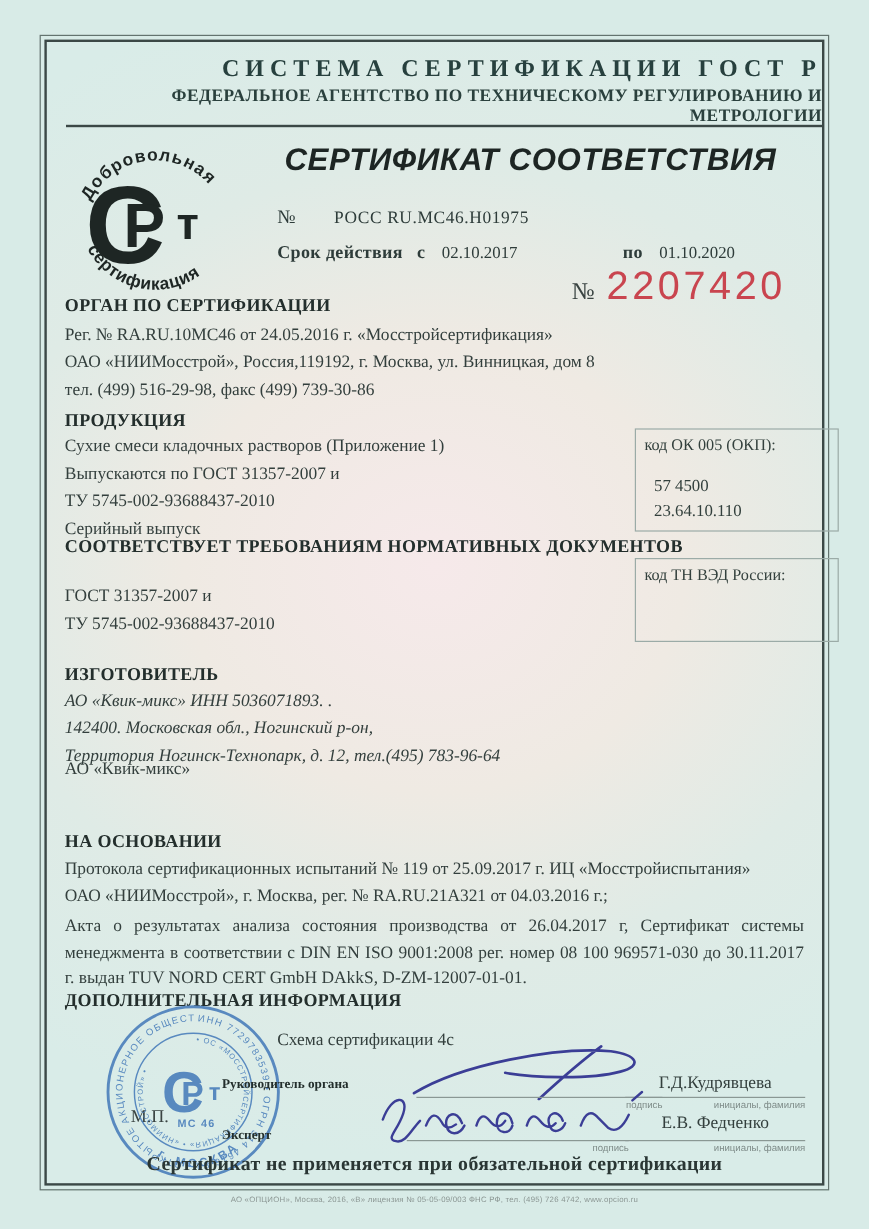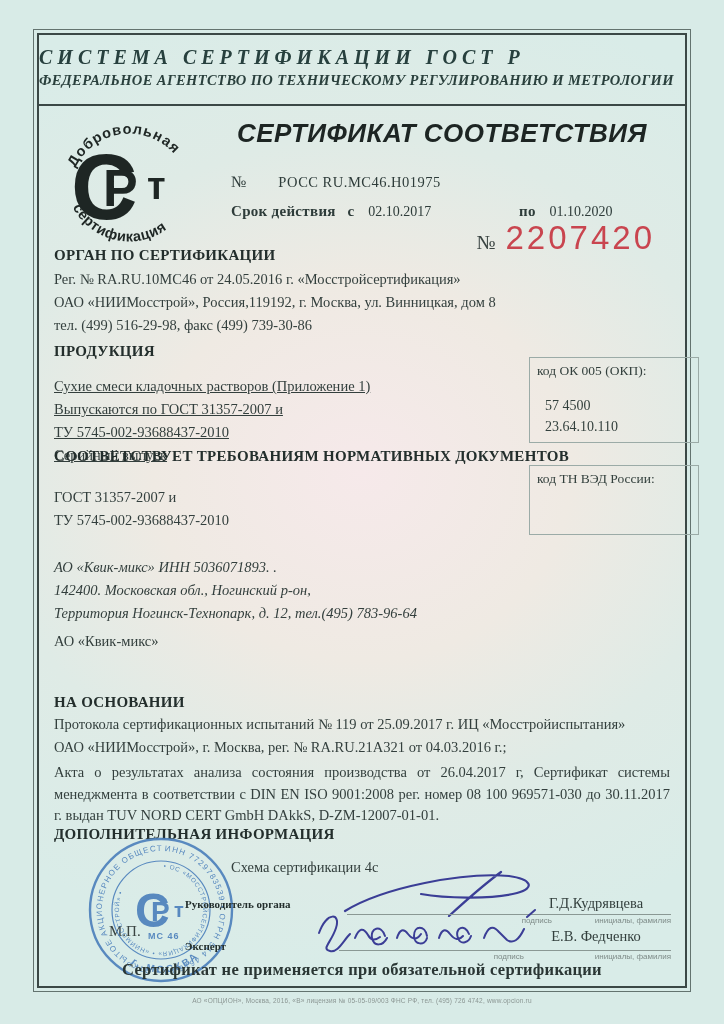--- a/index.html
+++ b/index.html
@@ -12,21 +12,21 @@
   .frame-outer{
     position:absolute;left:33px;top:29px;width:656px;height:961px;
     border:1.5px solid #63736f;
   }
   .frame-inner{
     position:absolute;left:3px;top:3px;right:3px;bottom:3px;
     border:2.5px solid #3b4846;
     background:radial-gradient(ellipse 85% 52% at 50% 46%, #f6e9ea 0%, #efeae3 38%, #dfebe6 68%, #d9ece8 100%);
     position:absolute;
   }
-  .hdr{position:absolute;top:0;left:0;right:0;height:69px;border-bottom:2px solid #3b4846;text-align:left;font-style:italic;}
+  .hdr{position:absolute;top:0;left:16px;right:0;height:69px;border-bottom:2px solid #3b4846;text-align:right;}
   .hdr-l1{padding-top:11px;font-weight:bold;font-size:20px;letter-spacing:5px;color:#27403e;}
   .hdr-l2{margin-top:3px;font-weight:bold;font-size:14.5px;letter-spacing:0.4px;color:#2a403d;}
   .logo{position:absolute;left:18px;top:76px;}
   .big-title{
     position:absolute;left:164px;top:83px;width:478px;text-align:center;
     font-family:"Liberation Sans", sans-serif;font-weight:bold;font-size:26px;
     letter-spacing:0.5px;color:#1d2523;font-style:italic;
   }
   .no-line{position:absolute;left:192px;top:138px;font-size:16px;color:#2e3c3a;}
   .no-line .val{font-size:14.5px;margin-left:32px;letter-spacing:0.5px;}
@@ -119,21 +119,21 @@
       <div class="heading">ОРГАН ПО СЕРТИФИКАЦИИ</div>
       <div class="lines">
         <div>Рег. № RA.RU.10МС46 от 24.05.2016 г.  «Мосстройсертификация»</div>
         <div>ОАО «НИИМосстрой»,  Россия,119192, г. Москва, ул. Винницкая, дом 8</div>
         <div>тел. (499) 516-29-98, факс (499) 739-30-86</div>
       </div>
     </div>
 
     <div class="sec" style="top:308px;width:460px;">
       <div class="heading">ПРОДУКЦИЯ</div>
-      <div class="lines" style="margin-top:18px;text-decoration:underline;">
+      <div class="lines" style="margin-top:4px;">
         <div>Сухие смеси кладочных растворов (Приложение 1)</div>
         <div>Выпускаются по ГОСТ 31357-2007 и</div>
         <div>ТУ 5745-002-93688437-2010</div>
         <div>Серийный выпуск</div>
       </div>
     </div>
 
     <div class="codebox" style="left:490px;top:322px;height:74px;">
       <div>код ОК 005 (ОКП):</div>
       <div class="vals">
@@ -150,20 +150,21 @@
         <div>ГОСТ 31357-2007 и</div>
         <div>ТУ 5745-002-93688437-2010</div>
       </div>
     </div>
 
     <div class="codebox" style="left:490px;top:430px;height:58px;">
       <div>код ТН ВЭД России:</div>
     </div>
 
     <div class="sec" style="top:520px;">
+      <div class="heading">ИЗГОТОВИТЕЛЬ</div>
       <div class="lines" style="margin-top:4px;font-style:italic;">
         <div>АО «Квик-микс» ИНН  5036071893. .</div>
         <div>142400.  Московская обл., Ногинский р-он,</div>
         <div>Территория Ногинск-Технопарк, д. 12, тел.(495) 783-96-64</div>
       </div>
     </div>
 
     <div class="sec" style="top:595px;">
       <div class="lines" style="margin-top:3px;">
         <div>АО «Квик-микс»</div>

